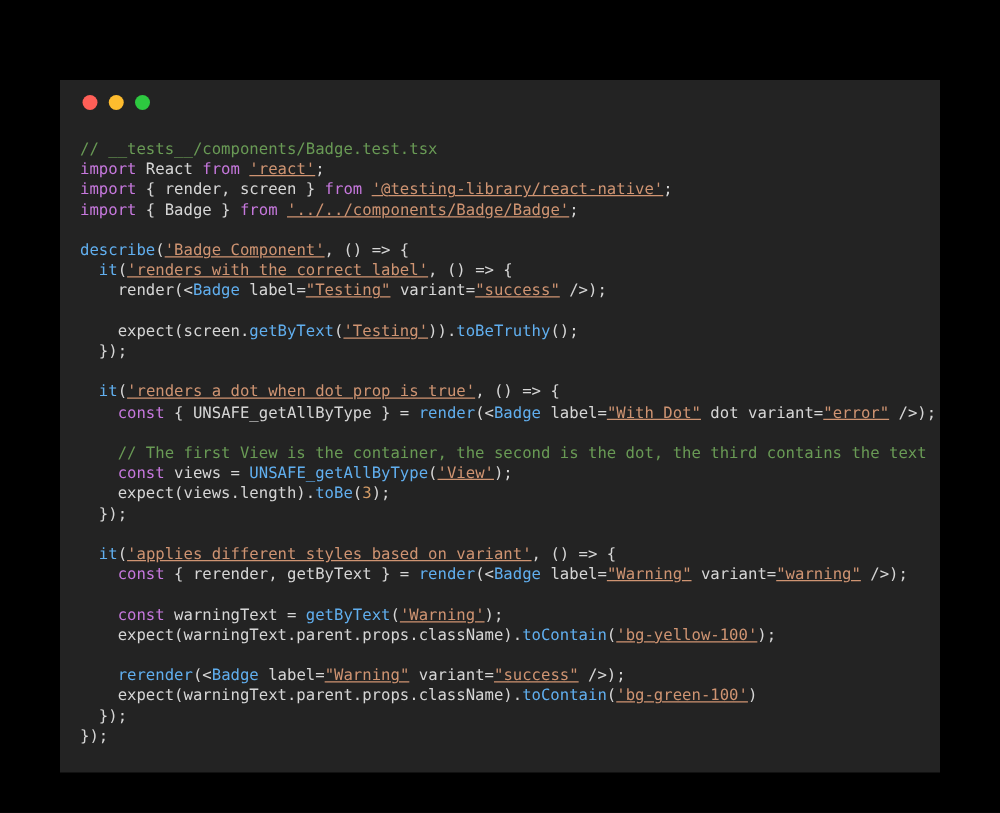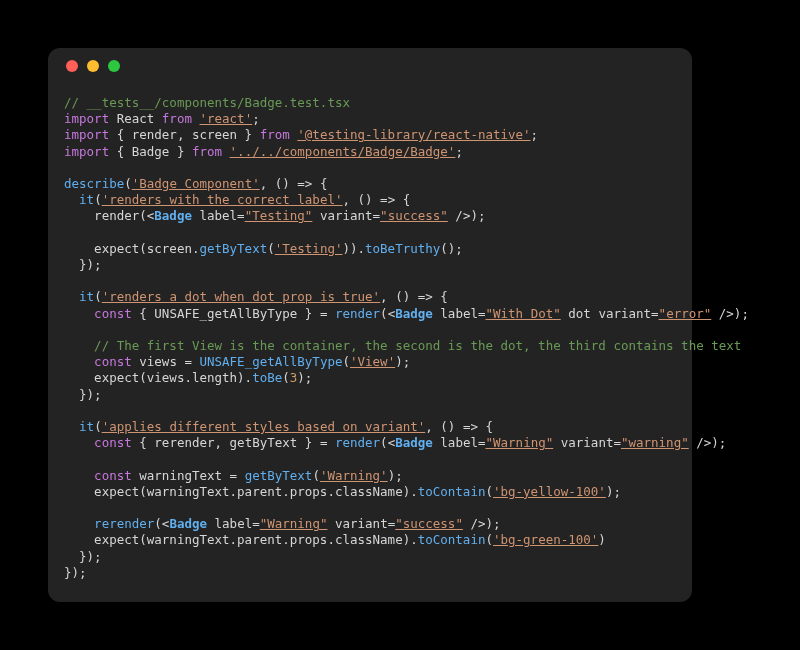--- a/index.html
+++ b/index.html
@@ -13,24 +13,24 @@
   }
   .page {
     position: relative;
     width: 800px;
     height: 650px;
     background: var(--page-bg, #000);
   }
   .window {
     position: absolute;
     left: 48px;
-    top: 48px;
-    width: 644px;
+    top: 64px;
+    width: 704px;
     height: 554px;
-    border-radius: 12px;
+    border-radius: 0;
     background: var(--window-bg, #232323);
   }
   .titlebar {
     display: flex;
     gap: 9px;
     padding: 12px 0 0 18px;
   }
   .dot {
     width: 12px;
     height: 12px;
@@ -47,21 +47,21 @@
     line-height: 16.2px;
     white-space: pre;
     color: var(--plain, #d6d6d6);
   }
   .code-line { min-height: 16.2px; }
   .tok-p { color: var(--plain,    #d6d6d6); }
   .tok-k { color: var(--keyword,  #c678dd); }
   .tok-s { color: var(--string,   #cf9472); text-decoration: underline; }
   .tok-c { color: var(--comment,  #699a55); }
   .tok-f { color: var(--function, #61afef); }
-  .tok-t { color: var(--component,#61afef); font-weight: bold; }
+  .tok-t { color: var(--component,#61afef); }
   .tok-n { color: var(--number,   #d19a66); }
 </style>
 </head>
 <body>
 
 <div class="page">
   <div class="window">
     <div class="titlebar">
       <span class="dot" style="background: rgb(255, 95, 87);"></span>
       <span class="dot" style="background: rgb(254, 188, 46);"></span>

